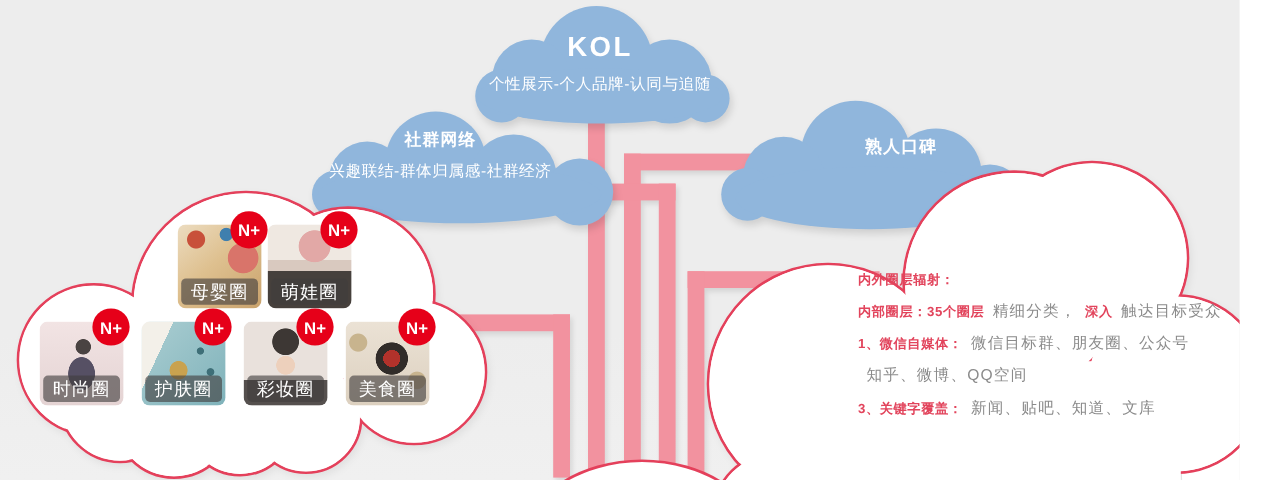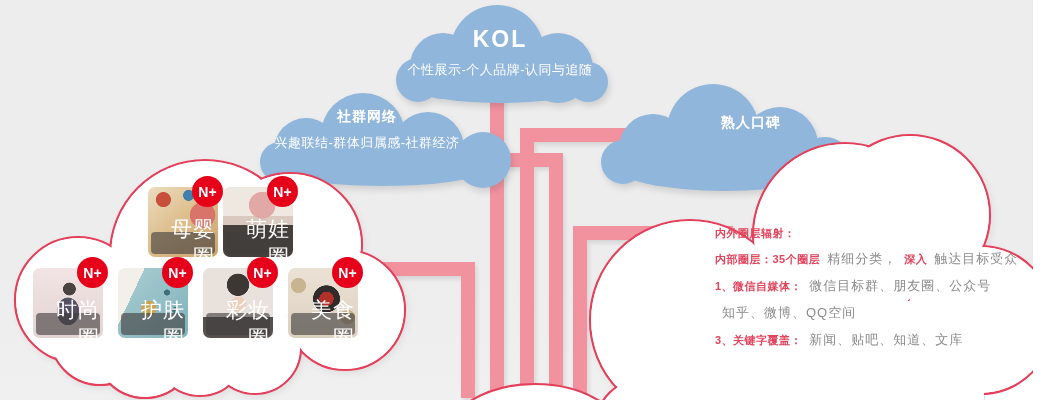--- a/index.html
+++ b/index.html
@@ -17,21 +17,21 @@
 
   
   .bc-text{position:absolute;text-align:center;color:#ffffff;z-index:5;}
   .bc-title{font-weight:bold;font-size:14px;letter-spacing:1px;}
   .bc-title.kol{font-size:23px;letter-spacing:2px;}
   .bc-sub{font-size:13px;margin-top:8px;letter-spacing:0.5px;}
 
   
   .tile{position:absolute;width:70px;height:70px;border-radius:7px;z-index:6;}
   .tlabel{position:absolute;left:3px;right:3px;bottom:3px;height:22px;border-radius:4px;
-          background:rgba(64,62,62,0.62);color:#fff;font-size:21px;display:flex;
+          background:rgba(64,62,62,0.62);color:#fff;font-size:15px;display:flex;
           align-items:center;justify-content:center;letter-spacing:1px;text-align:right;}
   .badge{position:absolute;top:-11px;right:-5px;width:31px;height:31px;border-radius:50%;
          background:#e60019;color:#fff;font-weight:bold;font-size:14px;display:flex;
          align-items:center;justify-content:center;z-index:7;}
   .t-muying{background:
       radial-gradient(circle at 22% 18%,#c8503a 0 9%,transparent 10%),
       radial-gradient(circle at 58% 12%,#3f7fae 0 7%,transparent 8%),
       radial-gradient(circle at 78% 40%,#d9746a 0 18%,transparent 19%),
       linear-gradient(140deg,#ecdcc0 0%,#dec08f 45%,#c9a26c 100%);}
   .t-mengwa{background:

